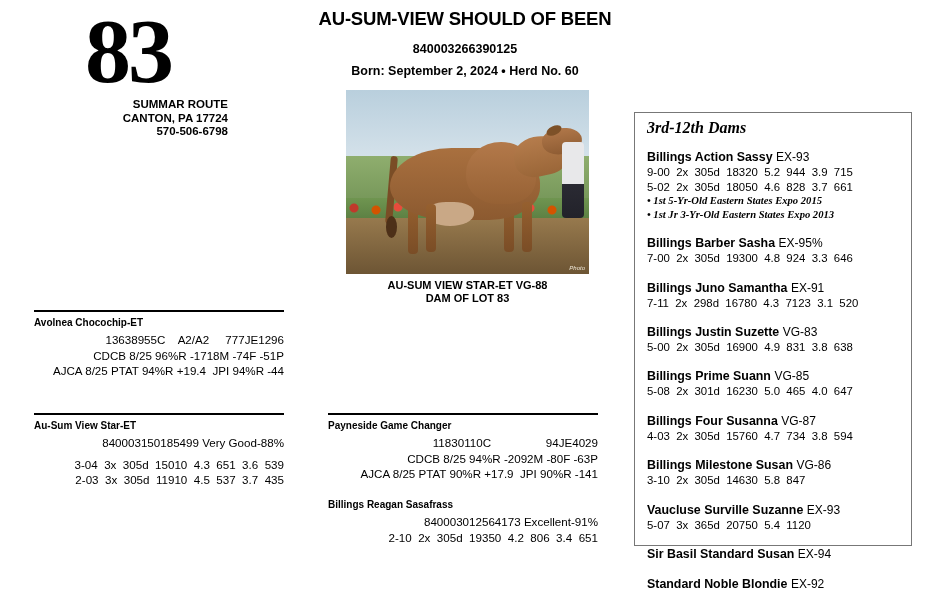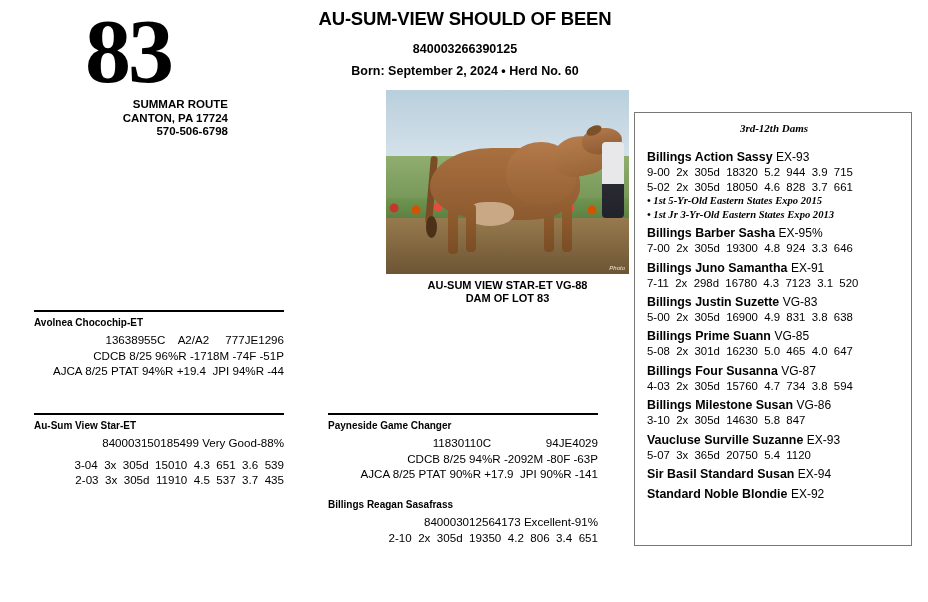--- a/index.html
+++ b/index.html
@@ -63,21 +63,20 @@
     font-weight: bold;
     margin-top: 8px;
   }
 
   
   #photo-wrap {
     position: absolute;
     left: 346px;
     top: 90px;
     width: 243px;
-    margin-left: 40px;
   }
   #photo {
     width: 243px;
     height: 184px;
     position: relative;
     overflow: hidden;
     background: linear-gradient(#cfe2ee 0%, #cfe2ee 36%, #7ea86a 36%, #6f9a5c 60%, #8d7147 60%, #7d6340 100%);
   }
   .photo-layer { position: absolute; }
   
@@ -217,29 +216,28 @@
     border: 1.5px solid #777;
     box-sizing: border-box;
     padding: 8px 10px 6px 12px;
     font-size: 11.4px;
     line-height: 14.4px;
   }
   #dams-header {
     font-family: "Liberation Serif", serif;
     font-style: italic;
     font-weight: bold;
-    font-size: 11px;
-    margin-bottom: 14px;
-    text-align: center;
+    font-size: 16px;
+    margin-bottom: 4px;
   }
   .dam-name {
     font-weight: bold;
     font-size: 12.4px;
     line-height: 16px;
-    margin-top: 4px;
+    margin-top: 14px;
   }
   .dam-name .score { font-weight: normal; font-size: 12px; }
   .dam-rec { white-space: pre; font-size: 11.4px; line-height: 14.4px; }
   .dam-award {
     font-family: "Liberation Serif", serif;
     font-style: italic;
     font-weight: bold;
     font-size: 10.6px;
     line-height: 13.5px;
   }

